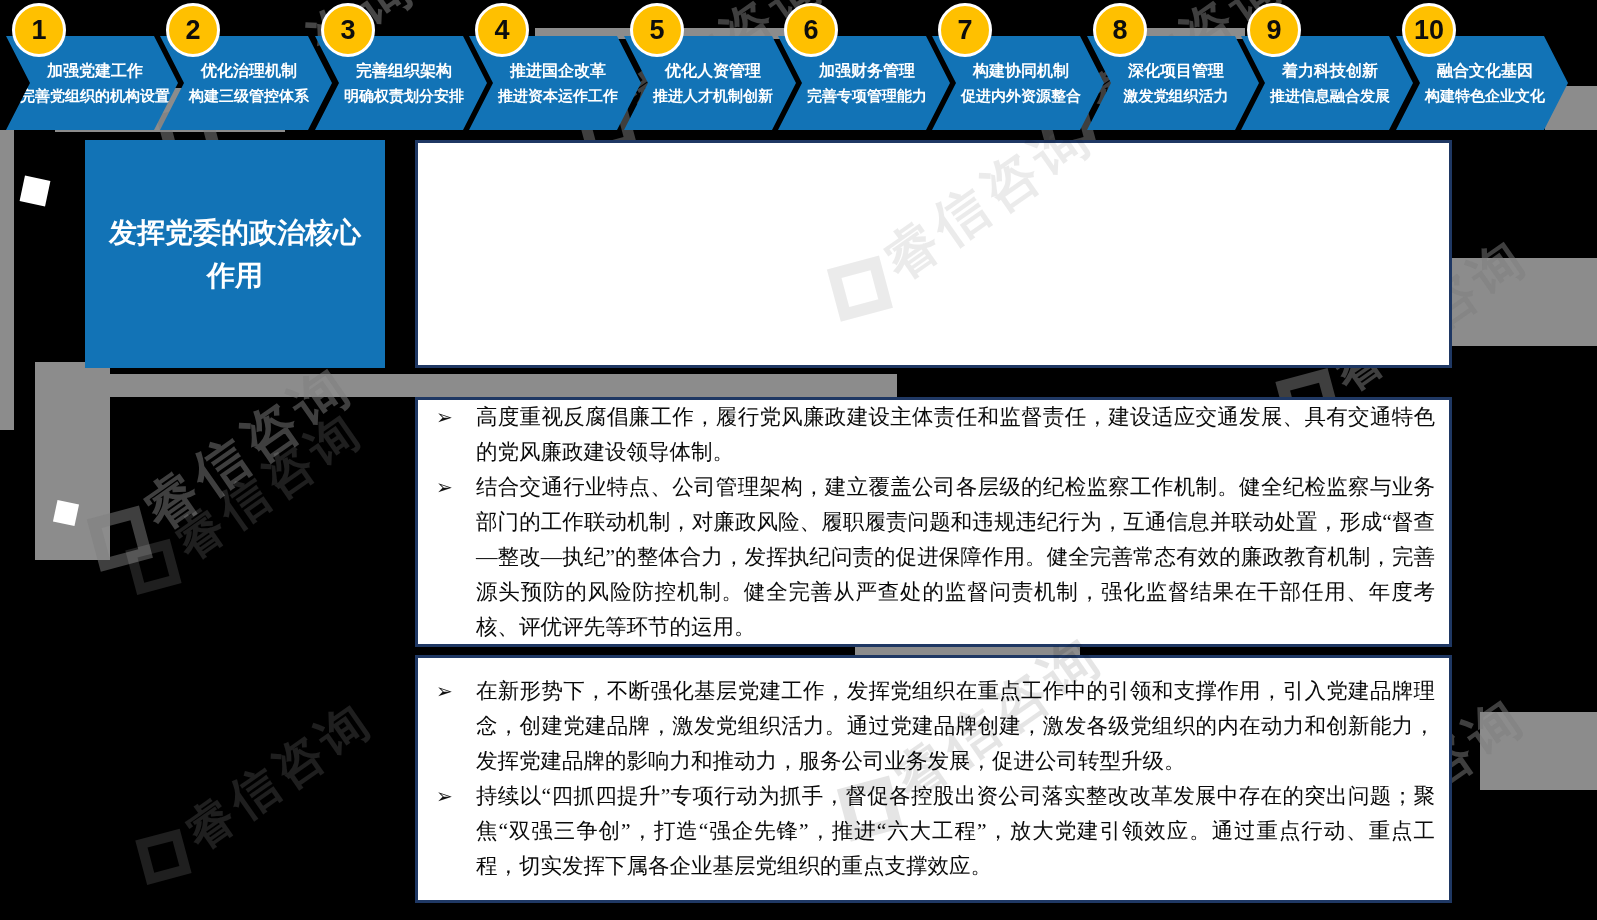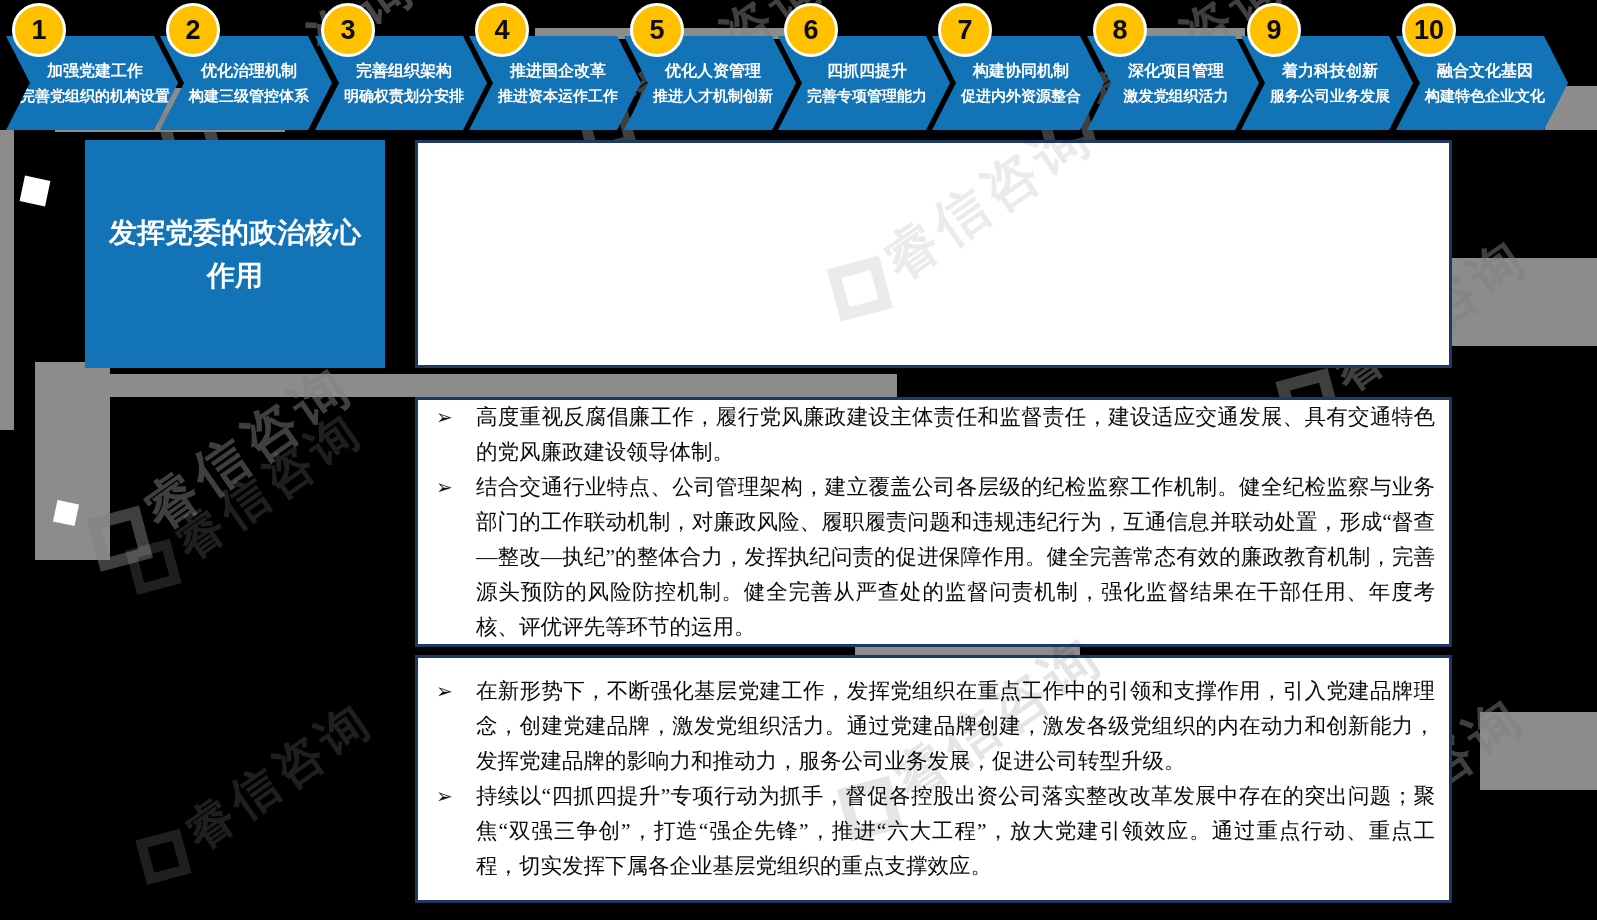--- a/index.html
+++ b/index.html
@@ -143,21 +143,21 @@
   </div>
   <div class="step" style="left:624px;">
     <div class="chevron">
       <div class="step-line1">优化人资管理</div>
       <div class="step-line2">推进人才机制创新</div>
     </div>
     <div class="badge">5</div>
   </div>
   <div class="step" style="left:778px;">
     <div class="chevron">
-      <div class="step-line1">四抓四提升</div>
+      <div class="step-line1">加强财务管理</div>
       <div class="step-line2">完善专项管理能力</div>
     </div>
     <div class="badge">6</div>
   </div>
   <div class="step" style="left:932px;">
     <div class="chevron">
       <div class="step-line1">构建协同机制</div>
       <div class="step-line2">促进内外资源整合</div>
     </div>
     <div class="badge">7</div>
@@ -165,21 +165,21 @@
   <div class="step" style="left:1087px;">
     <div class="chevron">
       <div class="step-line1">深化项目管理</div>
       <div class="step-line2">激发党组织活力</div>
     </div>
     <div class="badge">8</div>
   </div>
   <div class="step" style="left:1241px;">
     <div class="chevron">
       <div class="step-line1">着力科技创新</div>
-      <div class="step-line2">服务公司业务发展</div>
+      <div class="step-line2">推进信息融合发展</div>
     </div>
     <div class="badge">9</div>
   </div>
   <div class="step" style="left:1396px;">
     <div class="chevron">
       <div class="step-line1">融合文化基因</div>
       <div class="step-line2">构建特色企业文化</div>
     </div>
     <div class="badge">10</div>
   </div>

